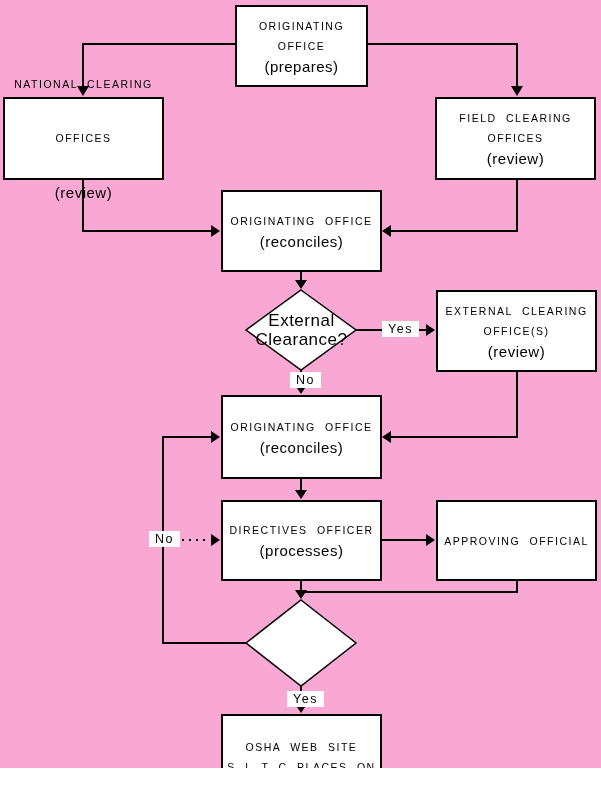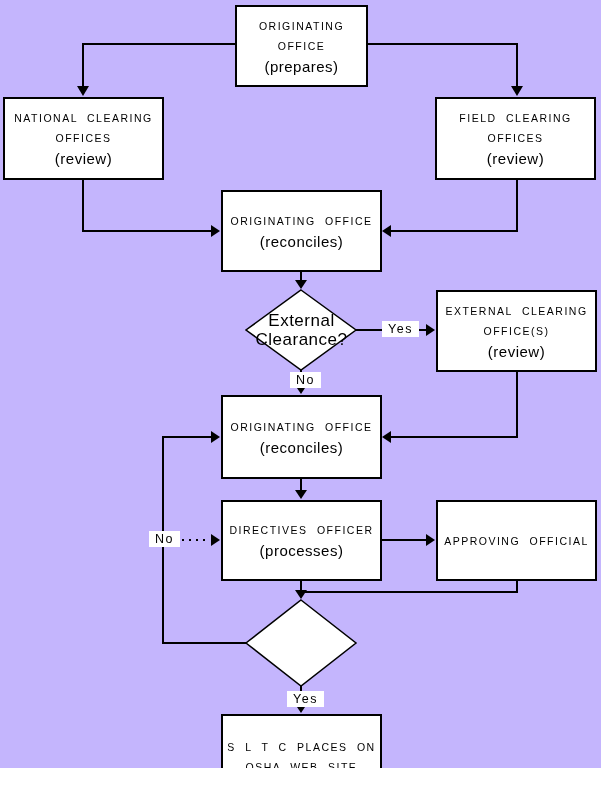--- a/index.html
+++ b/index.html
@@ -1,20 +1,20 @@
 <!DOCTYPE html>
 <html><head>
 <meta charset="utf-8">
 <style>
   html, body { margin: 0; padding: 0; }
   .canvas {
     position: relative;
     width: 601px;
     height: 768px;
-    background: #c4b5fd;
+    background: #f9a8d4;
     font-family: "Liberation Sans", sans-serif;
     color: #000;
     overflow: hidden;
   }
   svg.wires {
     position: absolute;
     left: 0; top: 0;
     z-index: 1;
   }
   svg.wires path {
@@ -140,21 +140,21 @@
     <polygon class="diamond" points="301,290 356,330 301,370 246,330"></polygon>
     <polygon class="diamond" points="301,600 356,643 301,686 246,643"></polygon>
   </svg>
 
   <div class="node" style="left:235px; top:5px; width:133px; height:82px;">
     <div class="u">ORIGINATING</div>
     <div class="u">OFFICE</div>
     <div class="p">(prepares)</div>
   </div>
 
-  <div class="node" style="left:3px; top:97px; width:161px; height:83px;">
+  <div class="node" style="left:3px; top:97px; width:161px; height:83px;gap:34px;">
     <div class="u">NATIONAL CLEARING</div>
     <div class="u">OFFICES</div>
     <div class="p">(review)</div>
   </div>
 
   <div class="node" style="left:435px; top:97px; width:161px; height:83px;text-align:center;">
     <div class="u">FIELD CLEARING</div>
     <div class="u">OFFICES</div>
     <div class="p">(review)</div>
   </div>
@@ -184,22 +184,22 @@
     <div class="u">APPROVING OFFICIAL</div>
   </div>
 
   <div class="node" style="left:221px; top:500px; width:161px; height:81px;">
     <div class="u">DIRECTIVES OFFICER</div>
     <div class="p">(processes)</div>
   </div>
 
 
   <div class="node" style="left:221px; top:714px; width:161px; height:85px;">
+    <div class="u">OSHA WEB SITE</div>
     <div class="u">S L T C PLACES ON</div>
-    <div class="u">OSHA WEB SITE</div>
   </div>
 
   <div class="lbl" style="left:382px; top:321px;">Yes</div>
   <div class="lbl" style="left:290px; top:372px;">No</div>
   <div class="lbl" style="left:149px; top:531px;">No</div>
   <div class="lbl" style="left:287px; top:691px;">Yes</div>
 
 </div>
 
 </body></html>

